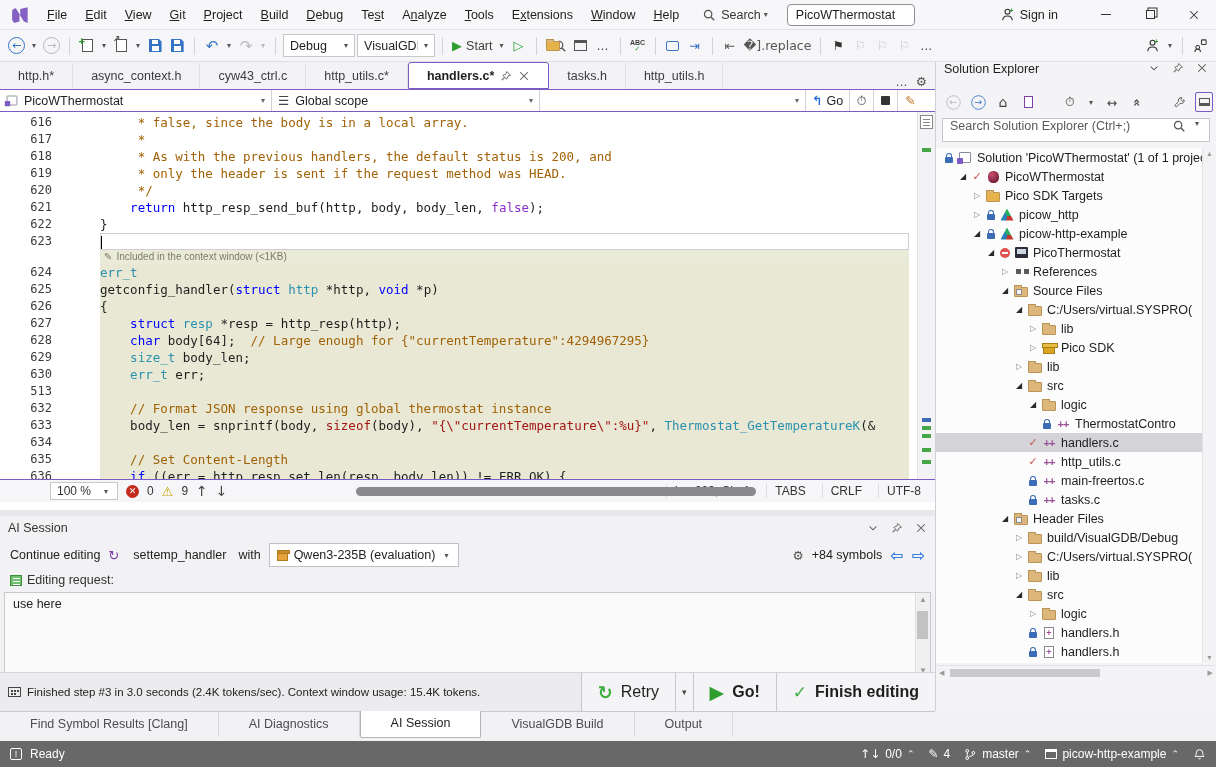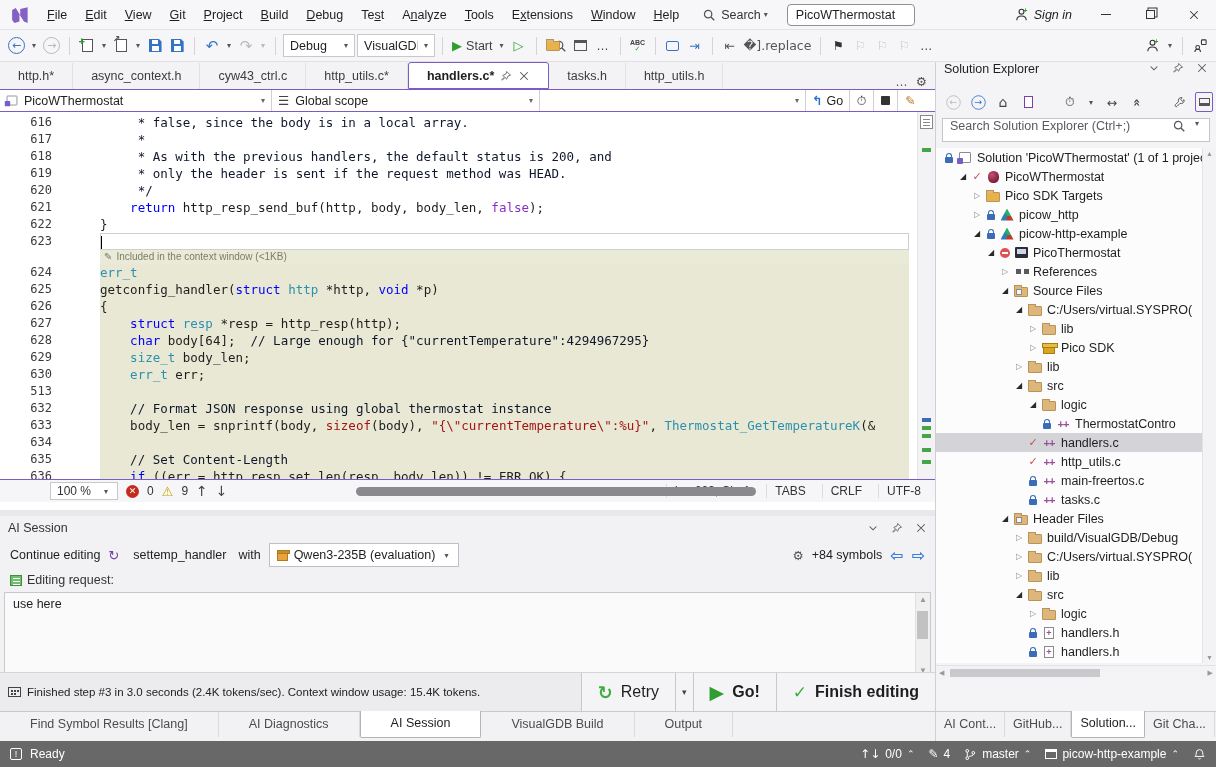--- a/index.html
+++ b/index.html
@@ -9,21 +9,21 @@
   .nosel { user-select:none; }
 
   
   #titlebar { position:absolute; left:0; top:0; width:1216px; height:30px; background:#f7f7f9; display:flex; align-items:center; border-bottom:1px solid #e3e3e6; }
   #vs-logo { width:20px; height:18px; margin:0 8px 0 10px; }
   .menu-item { padding:0 9px; height:22px; line-height:22px; color:#1e1e1e; cursor:default; }
   .menu-item .u { text-decoration:underline; }
   #title-search-group { display:flex; align-items:center; margin-left:14px; color:#333; }
   #title-search-box { width:128px; height:22px; margin-left:16px; background:#fff; border:1px solid #8f8f94; border-radius:4px; line-height:20px; padding:0 8px; color:#1e1e1e; }
   #titlebar-right { margin-left:auto; display:flex; align-items:center; height:100%; }
-  #sign-in { display:flex; align-items:center; gap:5px; margin-right:12px; color:#1e1e1e;font-style:italic; }
+  #sign-in { display:flex; align-items:center; gap:5px; margin-right:26px; color:#1e1e1e; }
   .win-btn { width:44px; height:30px; display:flex; align-items:center; justify-content:center; color:#333; }
   .ico { display:inline-block; vertical-align:middle; line-height:0; }
   .ico svg { display:block; }
 
   
   #toolbar { position:absolute; left:0; top:30px; width:1216px; height:32px; background:#f6f6f8; border-bottom:1px solid #e0e0e3; display:flex; align-items:center; padding:0 6px; gap:2px; }
   .tb-sep { width:1px; height:18px; background:#d4d4d8; margin:0 5px; }
   .tb-btn { height:24px; min-width:20px; display:flex; align-items:center; justify-content:center; padding:0 2px; color:#414141; }
   .tb-caret { font-size:8px; color:#555; padding:0 3px; }
   .circ { width:17px; height:17px; border-radius:50%; border:1.4px solid #3573c4; color:#3573c4; display:flex; align-items:center; justify-content:center; font-size:11px; }
@@ -52,21 +52,21 @@
 
   
   #editor { position:absolute; left:0; top:50px; width:935px; height:368px; background:#fff; overflow:hidden; border-bottom:1px solid #7b5cc6; }
   #code-lines { position:absolute; left:0; top:2px; right:18px; }
   .cl { position:relative; height:17px; line-height:17px; font-family:"DejaVu Sans Mono","Liberation Mono",monospace; font-size:12.5px; white-space:pre; padding-left:100px; }
   .cl .ln { position:absolute; left:0; top:0; width:52px; text-align:right; color:#3a3a3a; font-size:12px; }
   .cl .code { display:block; height:17px; margin-right:8px; overflow:hidden; }
   .cl.hl .code { background:#e8e8d4; }
   .cl.curline .code { border:1px solid #cfcfcf; }
   .caret-bar { display:inline-block; width:1px; height:13px; background:#000; vertical-align:-2px; }
-  .seg.pln { color:#1e1e1e; } .seg.com { color:#0f172a; } .seg.kw { color:#0000ff; }
+  .seg.pln { color:#1e1e1e; } .seg.com { color:#a16207; } .seg.kw { color:#0000ff; }
   .seg.ty { color:#2b91af; } .seg.str { color:#a31515; } .seg.lit { color:#8b2fc9; }
   .seg.sq { color:#1e1e1e; text-decoration:underline; text-decoration-style:wavy; text-decoration-color:#e51400; text-decoration-thickness:1px; text-underline-offset:3px; }
   .ctx-label { height:14px; line-height:14px; margin-left:100px; margin-right:8px; background:#eaead8; color:#7c7c68; font-size:10px; padding-left:4px; display:flex; align-items:center; gap:4px; }
   #editor-strip { position:absolute; right:0; top:0; width:18px; height:100%; background:#f3f3f5; border-left:1px solid #e4e4e8; }
   .strip-mark { position:absolute; right:4px; width:9px; height:4px; background:#46a546; }
   .strip-mark.blue { background:#3b6cb5; }
   #outline-btn { position:absolute; right:2px; top:3px; width:13px; height:14px; border:1px solid #888; background:#fff; }
   #outline-btn::before { content:""; position:absolute; left:2px; top:3px; width:7px; height:1px; background:#888; box-shadow:0 3px 0 #888, 0 6px 0 #888; }
 
   
@@ -861,26 +861,20 @@
       </div>
   </div>
 
   <div id="panel-tabs-left">
       <div class="p-tab">Find Symbol Results [Clang]</div>
       <div class="p-tab">AI Diagnostics</div>
       <div class="p-tab active">AI Session</div>
       <div class="p-tab">VisualGDB Build</div>
       <div class="p-tab">Output</div>
     </div>
-  <div id="panel-tabs-right">
-      <div class="p-tab small">AI Cont...</div>
-      <div class="p-tab small">GitHub...</div>
-      <div class="p-tab active small">Solution...</div>
-      <div class="p-tab small">Git Cha...</div>
-    </div>
 
   <div id="statusbar">
     <span id="sb-left">
       <span class="sb-flag">!</span>
       <span>Ready</span>
     </span>
     <span id="sb-right">
       <span class="sb-item">
         <span class="glyph">↑↓</span>
         <span>0/0</span>

